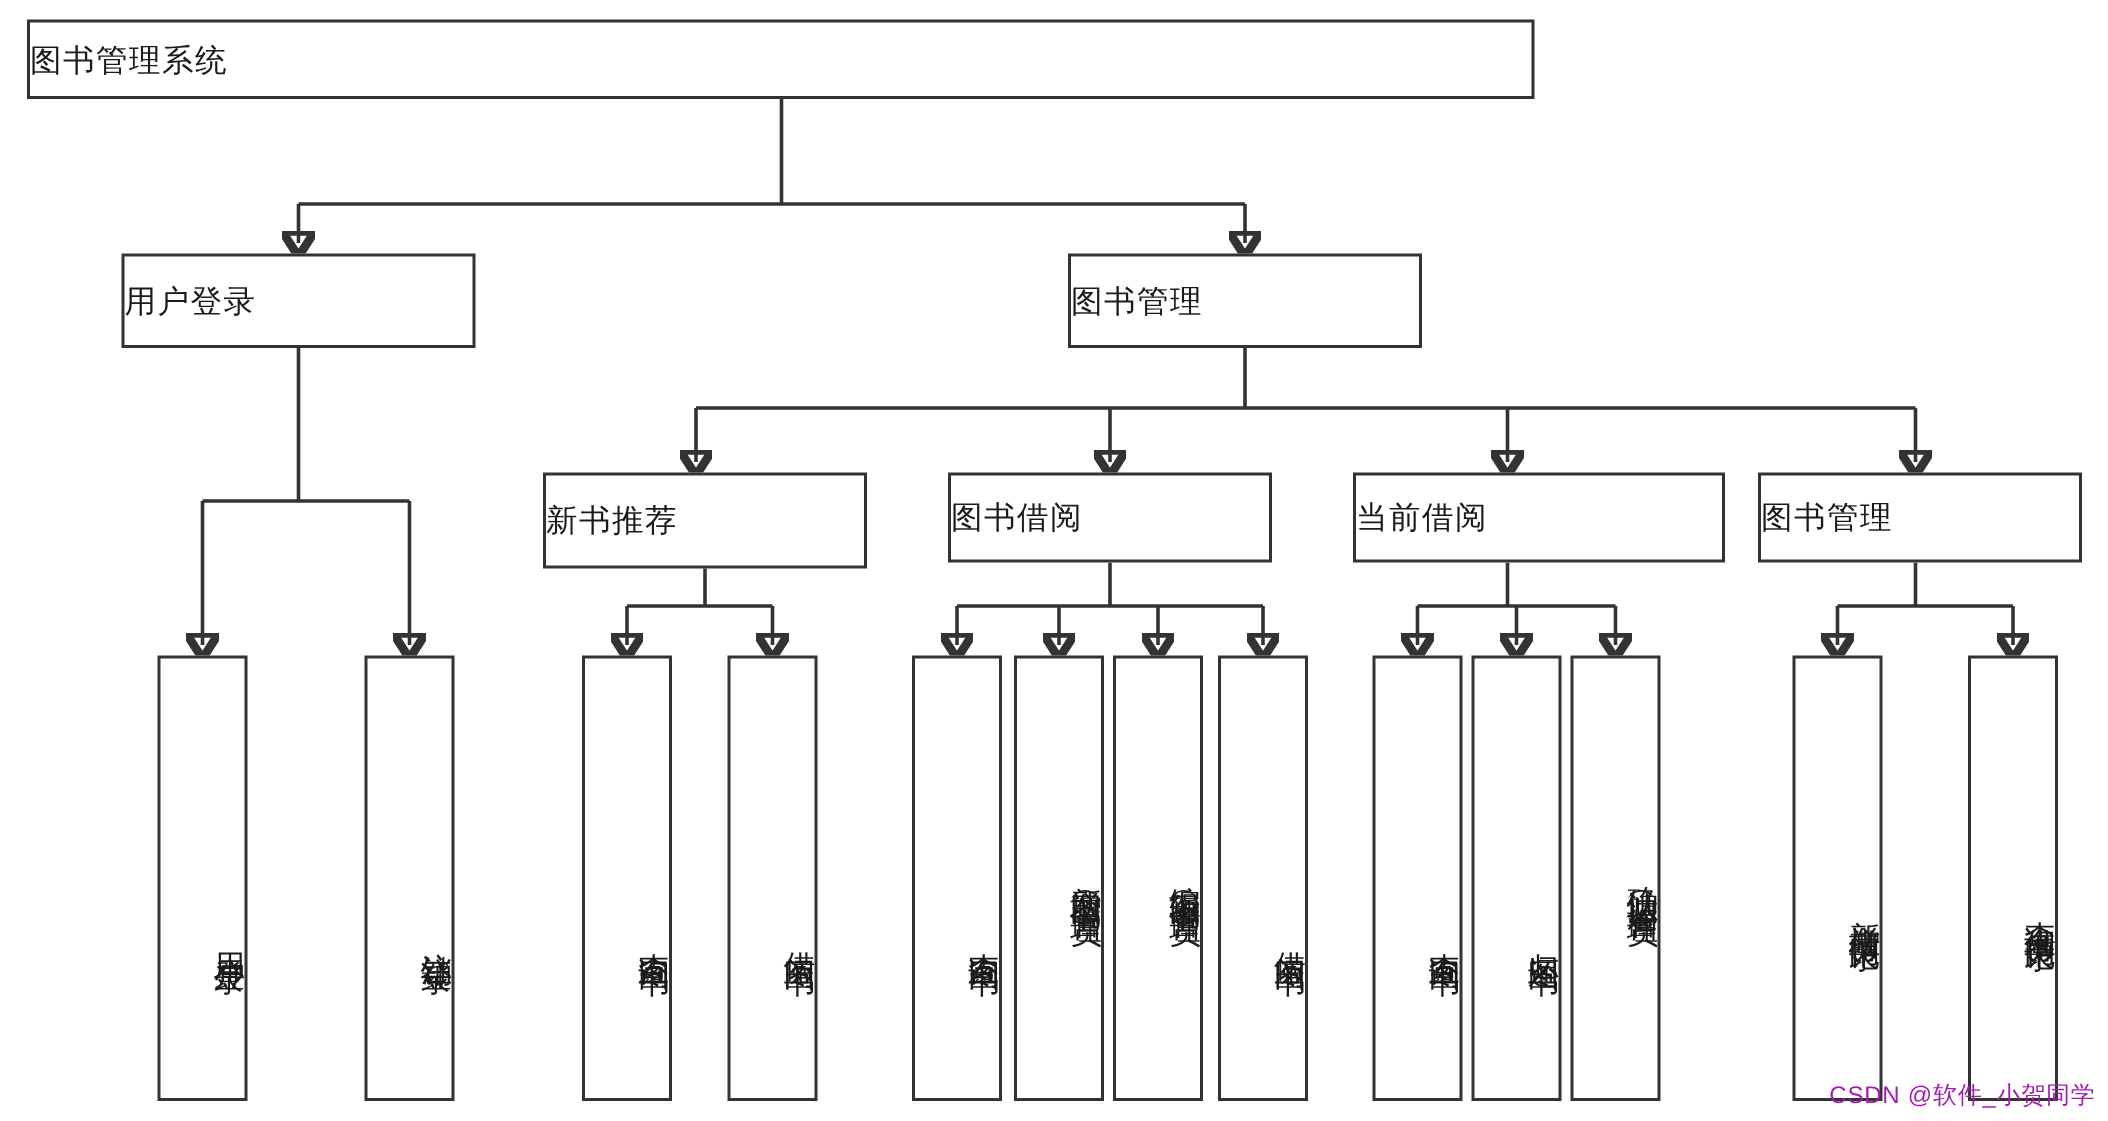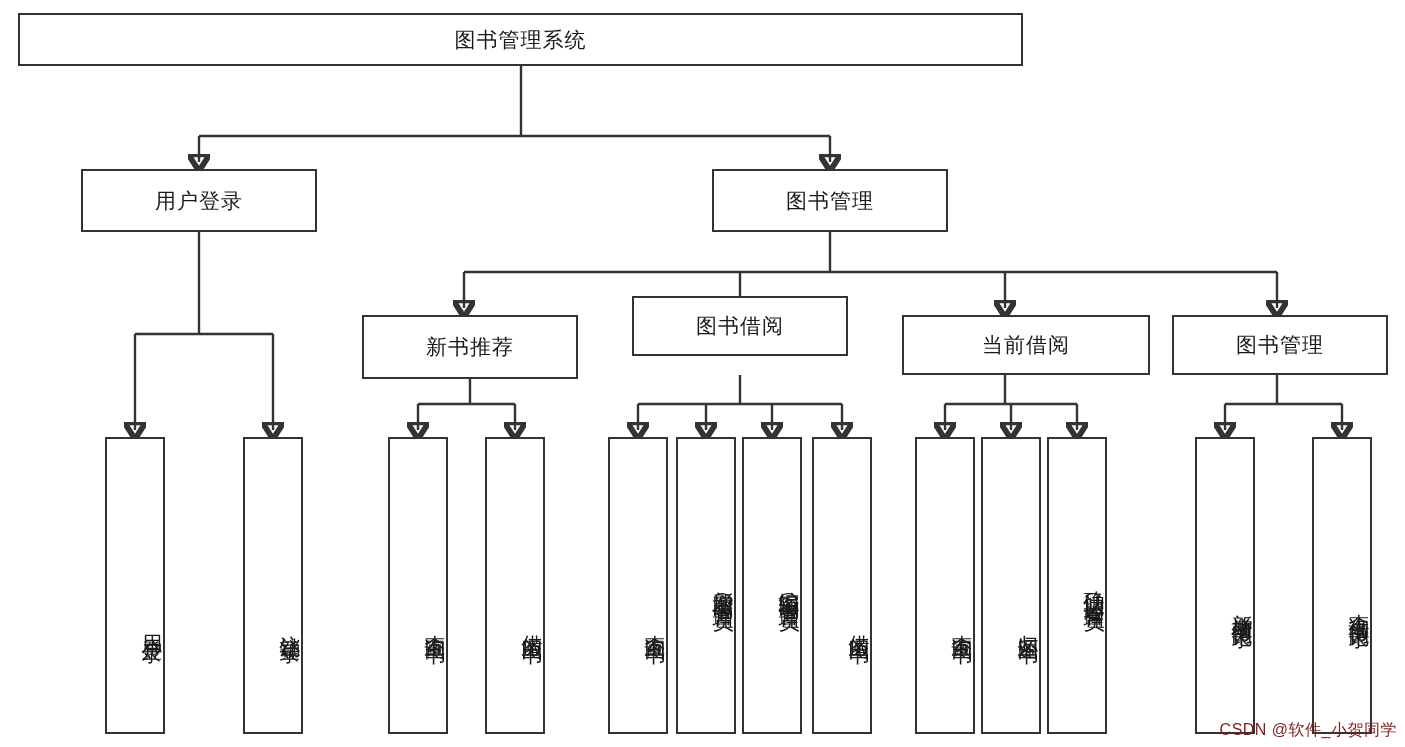--- a/index.html
+++ b/index.html
@@ -11,41 +11,40 @@
     position:relative;
   }
   #diagram{position:absolute;left:0;top:0;width:1405px;height:747px;}
   .node{
     position:absolute;
     box-sizing:border-box;
     background:#ffffff;
     border:2px solid #333333;
     display:flex;
     align-items:center;
-    justify-content:center;
     color:#1a1a1a;
   }
   .node.horiz{font-size:21px;letter-spacing:1px;}
   .node.vert{
     writing-mode:vertical-rl;
     text-orientation:upright;
     font-size:21px;
     letter-spacing:3px;
     align-items:flex-start;
     justify-content:center;
     padding-top:6px;
     line-height:1;
   }
   .node.vert.toppad{padding-top:4px;}
   .watermark{
     position:absolute;
     right:8px;
     bottom:6px;
     font-size:16px;
-    color:#7f1d1d;
+    color:#a21caf;
     letter-spacing:0.5px;
     white-space:nowrap;
     pointer-events:none;
   }
   svg.edges{position:absolute;left:0;top:0;width:1405px;height:747px;pointer-events:none;}
   svg.edges path,svg.edges line{stroke:#333333;stroke-width:2.4;fill:none;}
 </style>
 </head>
 <body>
 
@@ -106,21 +105,21 @@
   <div class="node horiz" style="left:81px;top:169px;width:236px;height:63px;">
     <span>用户登录</span>
   </div>
   <div class="node horiz" style="left:712px;top:169px;width:236px;height:63px;">
     <span>图书管理</span>
   </div>
 
   <div class="node horiz" style="left:362px;top:315px;width:216px;height:64px;">
     <span>新书推荐</span>
   </div>
-  <div class="node horiz" style="left:632px;top:296px;width:216px;height:60px;">
+  <div class="node horiz" style="left:632px;top:315px;width:216px;height:60px;">
     <span>图书借阅</span>
   </div>
   <div class="node horiz" style="left:902px;top:315px;width:248px;height:60px;">
     <span>当前借阅</span>
   </div>
   <div class="node horiz" style="left:1172px;top:315px;width:216px;height:60px;">
     <span>图书管理</span>
   </div>
 
   <div class="node vert" style="left:105px;top:437px;width:60px;height:297px;padding-top:76px;">

